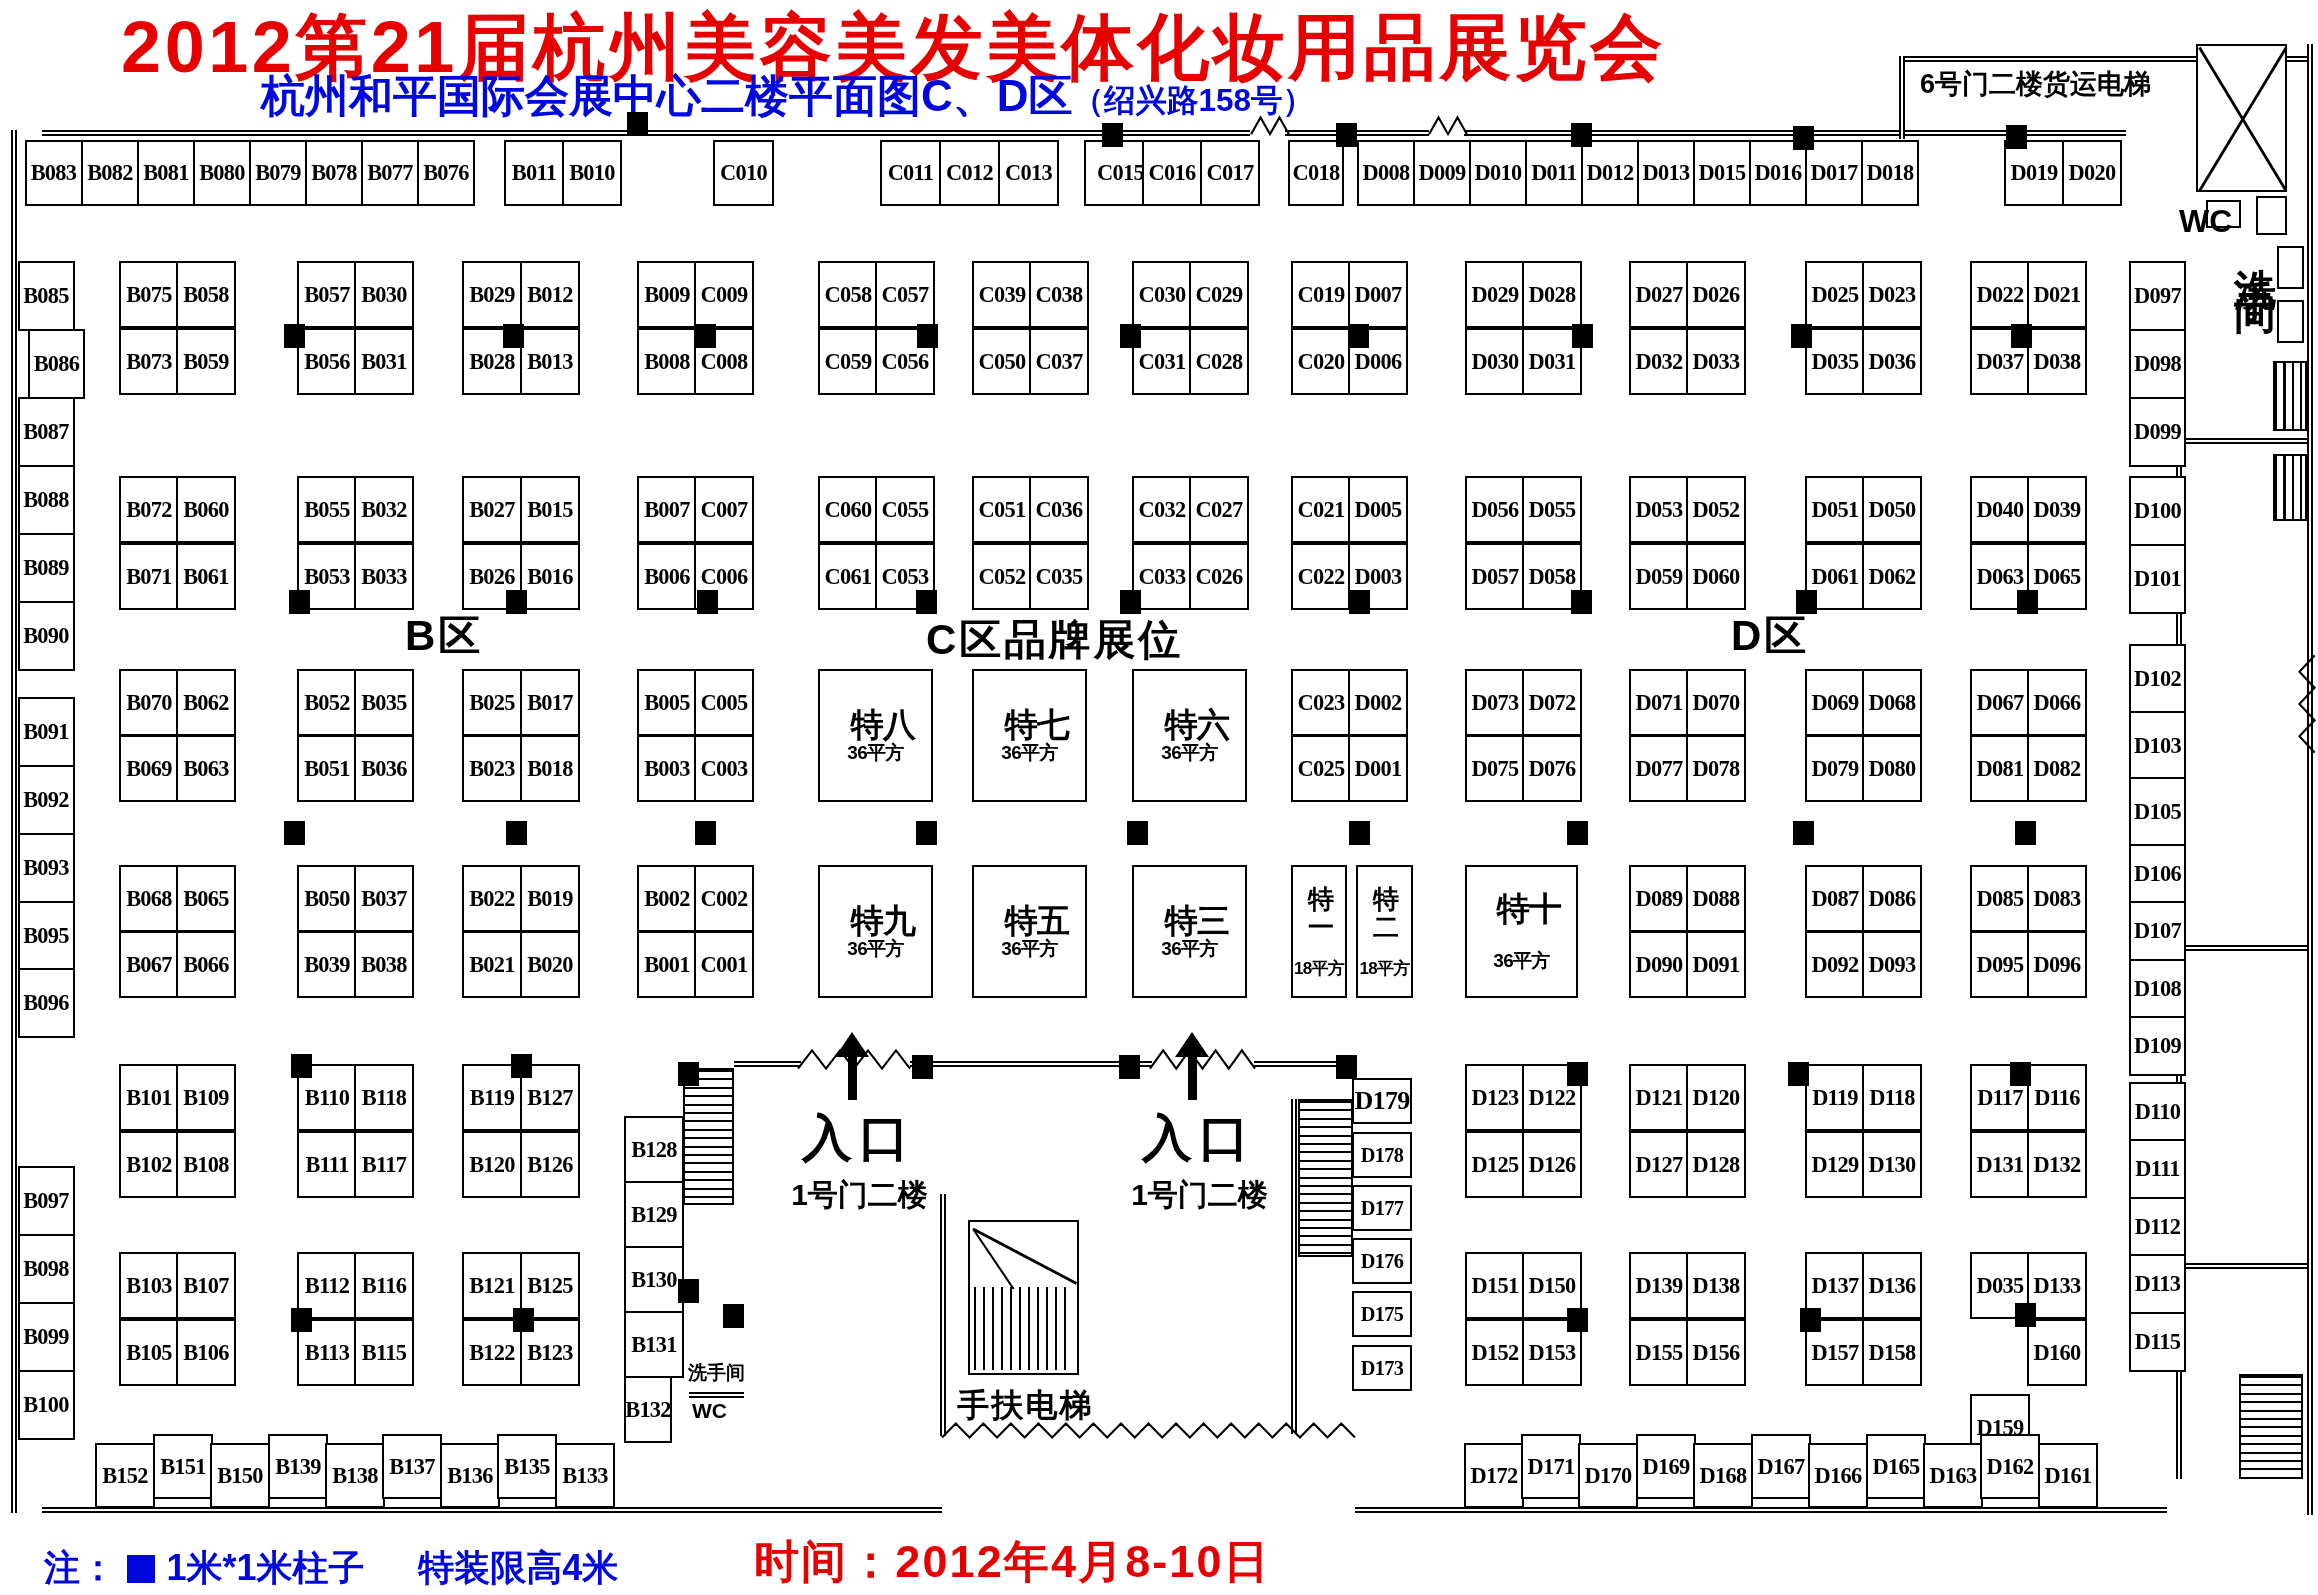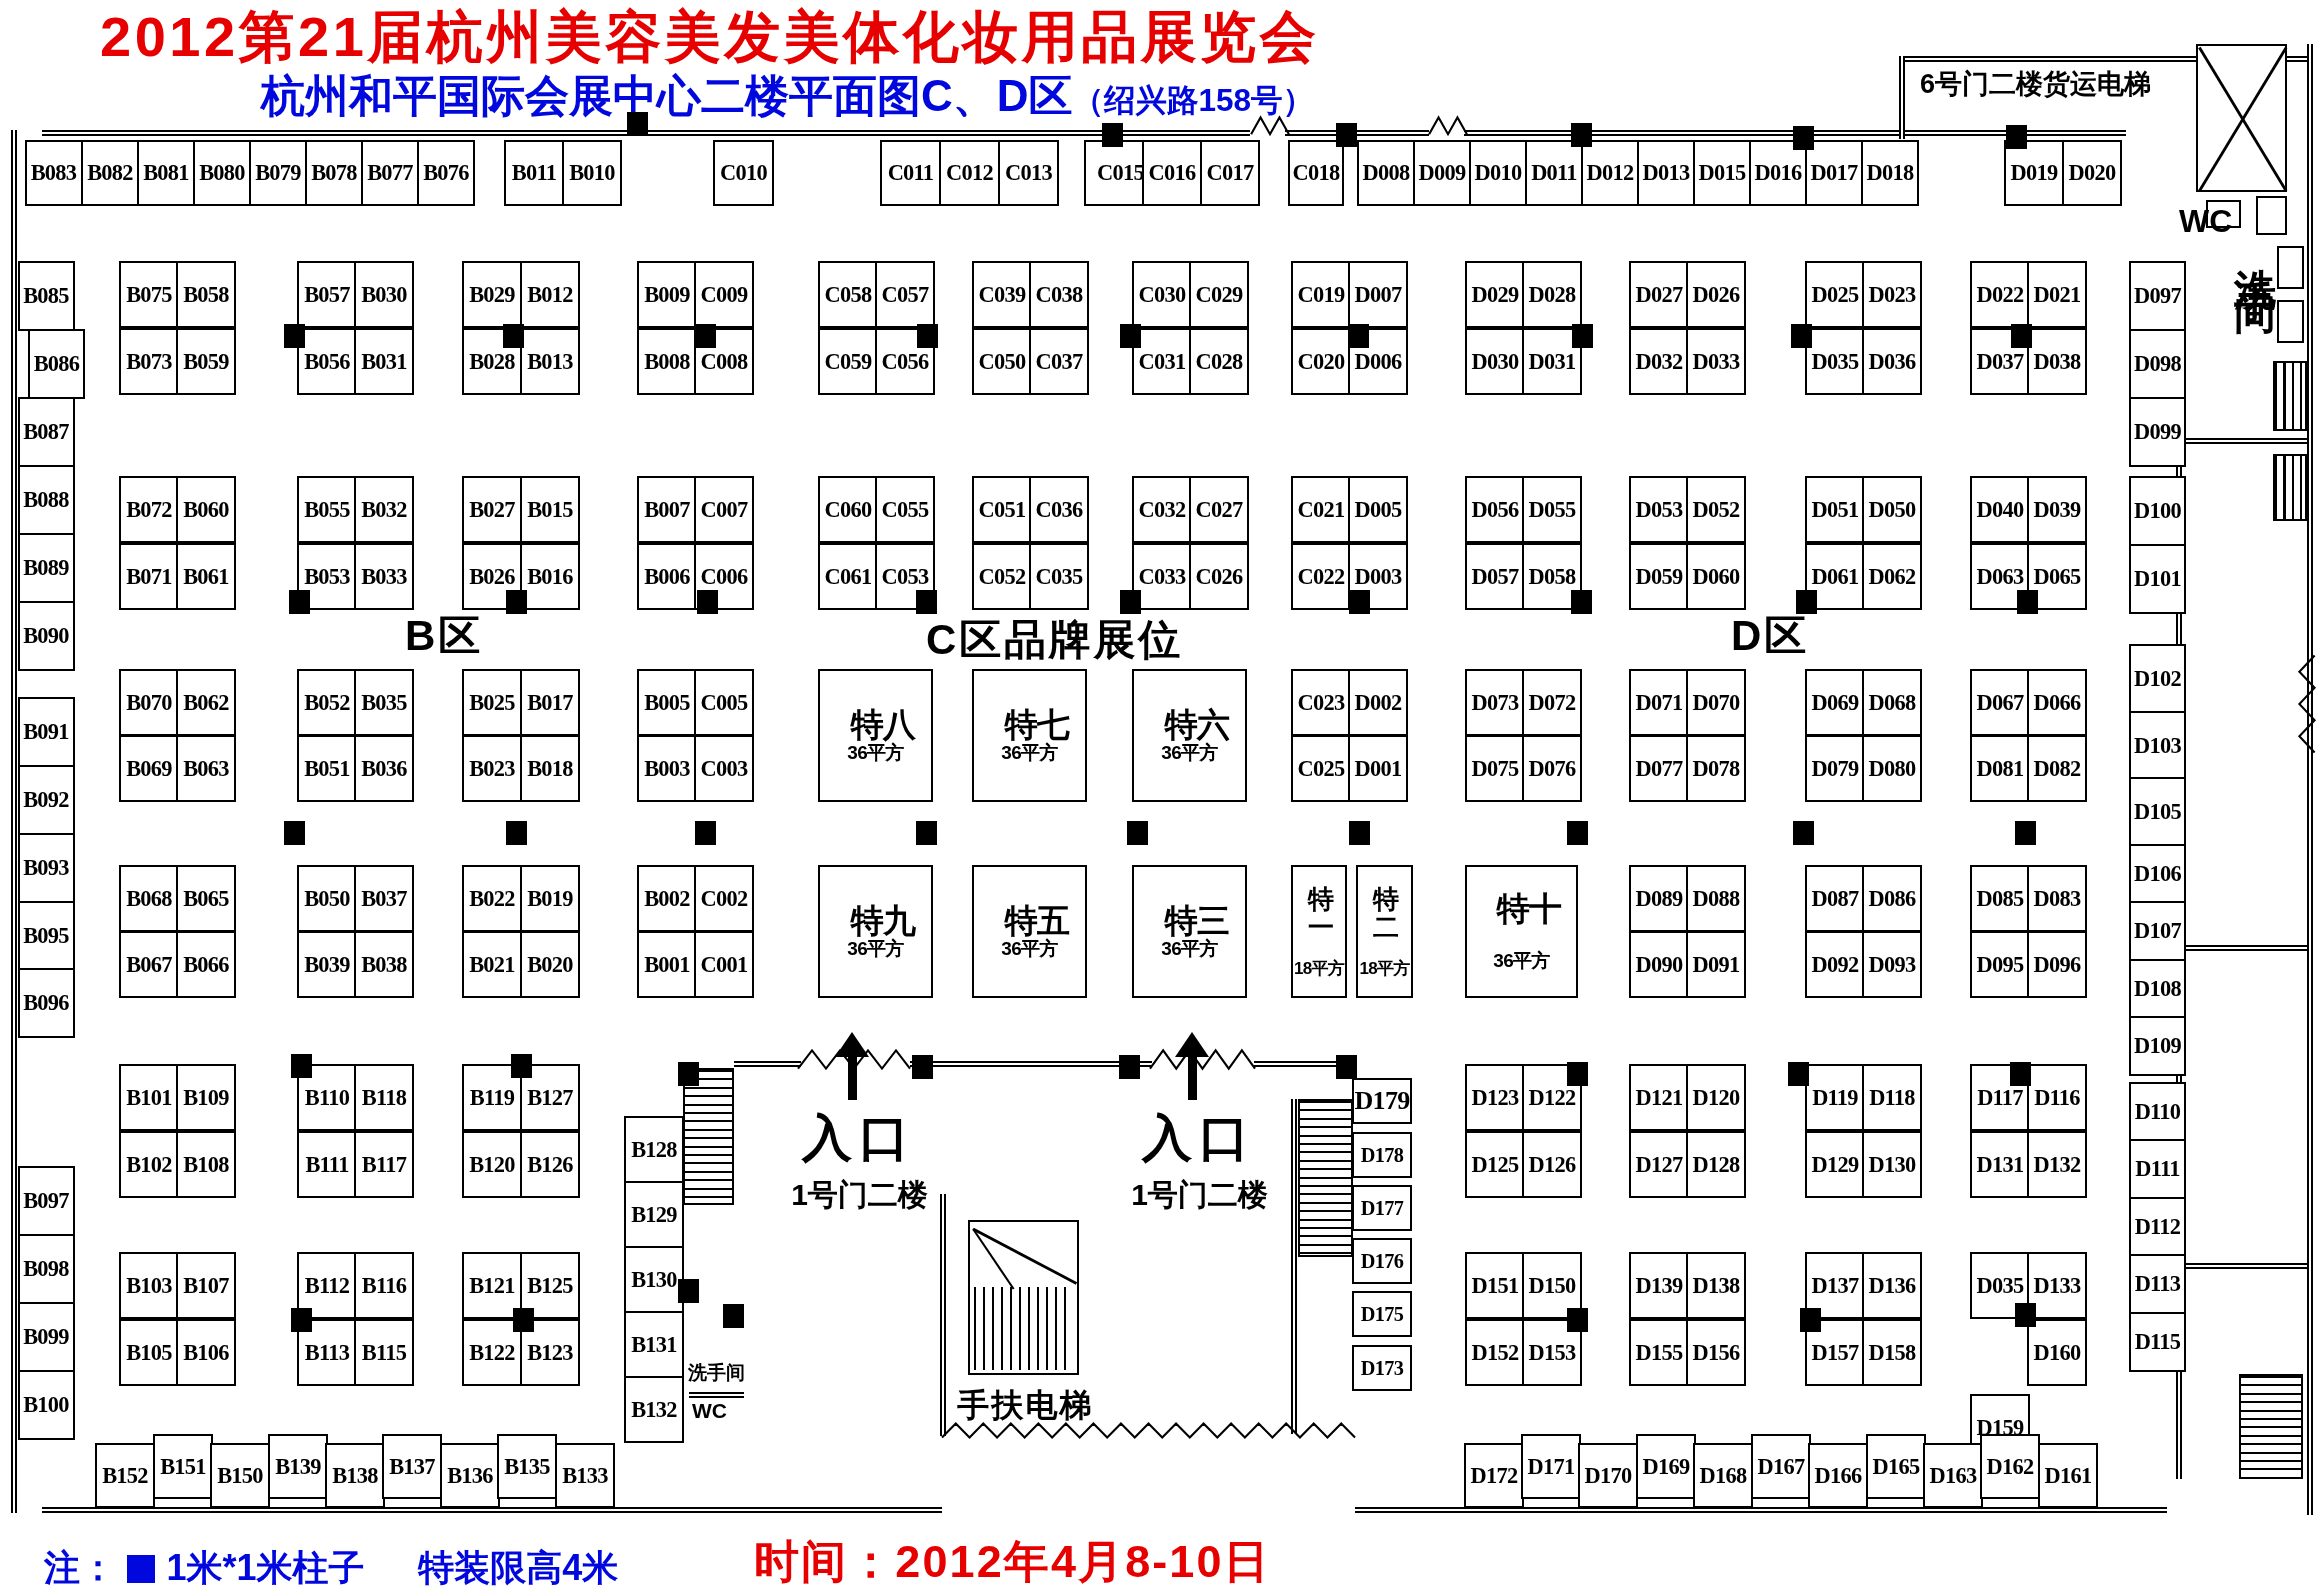--- a/index.html
+++ b/index.html
@@ -1,19 +1,19 @@
 <!DOCTYPE html>
 <html style="font-size:11.2px"><head>
 <meta charset="utf-8">
 <style>
   html,body{margin:0;padding:0;background:#999;}
   #canvas{position:relative;width:2319px;height:1595px;background:#fff;overflow:hidden;
           font-family:"Liberation Sans",sans-serif;color:#000;}
-  .title{position:absolute;left:100px;top:0px;width:1611px;text-align:left;
-         color:#e60000;font-size:56px;font-weight:700;letter-spacing:3.5px;white-space:nowrap;}
+  .title{position:absolute;left:88px;top:0px;width:1611px;text-align:center;
+         color:#e60000;font-size:72px;font-weight:700;letter-spacing:3.5px;white-space:nowrap;}
   .subtitle{position:absolute;left:175px;top:67px;width:1225px;text-align:center;
             color:#0008dd;font-size:44px;font-weight:700;white-space:nowrap;}
   .subsuffix{font-size:31.5px;}
   .freight{position:absolute;left:1920px;top:66px;width:266px;font-size:27px;font-weight:700;white-space:nowrap;}
   .zone{position:absolute;font-weight:700;font-size:42px;letter-spacing:2.8px;white-space:nowrap;}
   .booth{position:absolute;box-sizing:border-box;border:2.1px solid #000;background:#fff;
          display:flex;align-items:center;justify-content:center;
          font-family:"Liberation Serif",serif;font-weight:700;font-size:22.4px;letter-spacing:-0.7px;}
   .special{flex-direction:column;line-height:1.1;justify-content:center;}
   .special .sp-name{font-size:33px;font-weight:700;font-family:Liberation Sans, sans-serif;margin-left:15px;}
@@ -405,21 +405,21 @@
       <div class="booth" style="left: 1805px; top: 1319px; width: 60px; height: 67px;">D157</div>
       <div class="booth" style="left: 1862px; top: 1319px; width: 60px; height: 67px;">D158</div>
       <div class="booth" style="left: 1970px; top: 1252px; width: 60px; height: 67px;">D035</div>
       <div class="booth" style="left: 2027px; top: 1252px; width: 60px; height: 67px;">D133</div>
       <div class="booth" style="left: 1970px; top: 1394px; width: 60px; height: 67px;">D159</div>
       <div class="booth" style="left: 2027px; top: 1319px; width: 60px; height: 67px;">D160</div>
       <div class="booth" style="left: 624px; top: 1116px; width: 60px; height: 67px;">B128</div>
       <div class="booth" style="left: 624px; top: 1181px; width: 60px; height: 67px;">B129</div>
       <div class="booth" style="left: 624px; top: 1246px; width: 60px; height: 67px;">B130</div>
       <div class="booth" style="left: 624px; top: 1311px; width: 60px; height: 67px;">B131</div>
-      <div class="booth" style="left: 624px; top: 1376px; width: 60px; height: 67px;">B132</div>
+      <div class="booth" style="left: 624px; top: 1376px; width: 48px; height: 67px;">B132</div>
       <div class="booth" style="left: 1352px; top: 1078px; width: 60px; height: 46px; font-size: 26px;">D179</div>
       <div class="booth" style="left: 1352px; top: 1132px; width: 60px; height: 46px; font-size: 20.3px;">D178</div>
       <div class="booth" style="left: 1352px; top: 1185px; width: 60px; height: 46px; font-size: 20.3px;">D177</div>
       <div class="booth" style="left: 1352px; top: 1238px; width: 60px; height: 46px; font-size: 20.3px;">D176</div>
       <div class="booth" style="left: 1352px; top: 1291px; width: 60px; height: 46px; font-size: 20.3px;">D175</div>
       <div class="booth" style="left: 1352px; top: 1345px; width: 60px; height: 46px; font-size: 20.3px;">D173</div>
       <div class="booth" style="left: 95px; top: 1443px; width: 60px; height: 65px;">B152</div>
       <div class="booth" style="left: 153px; top: 1434px; width: 60px; height: 65px;">B151</div>
       <div class="booth" style="left: 210px; top: 1443px; width: 60px; height: 65px;">B150</div>
       <div class="booth" style="left: 268px; top: 1434px; width: 60px; height: 65px;">B139</div>

